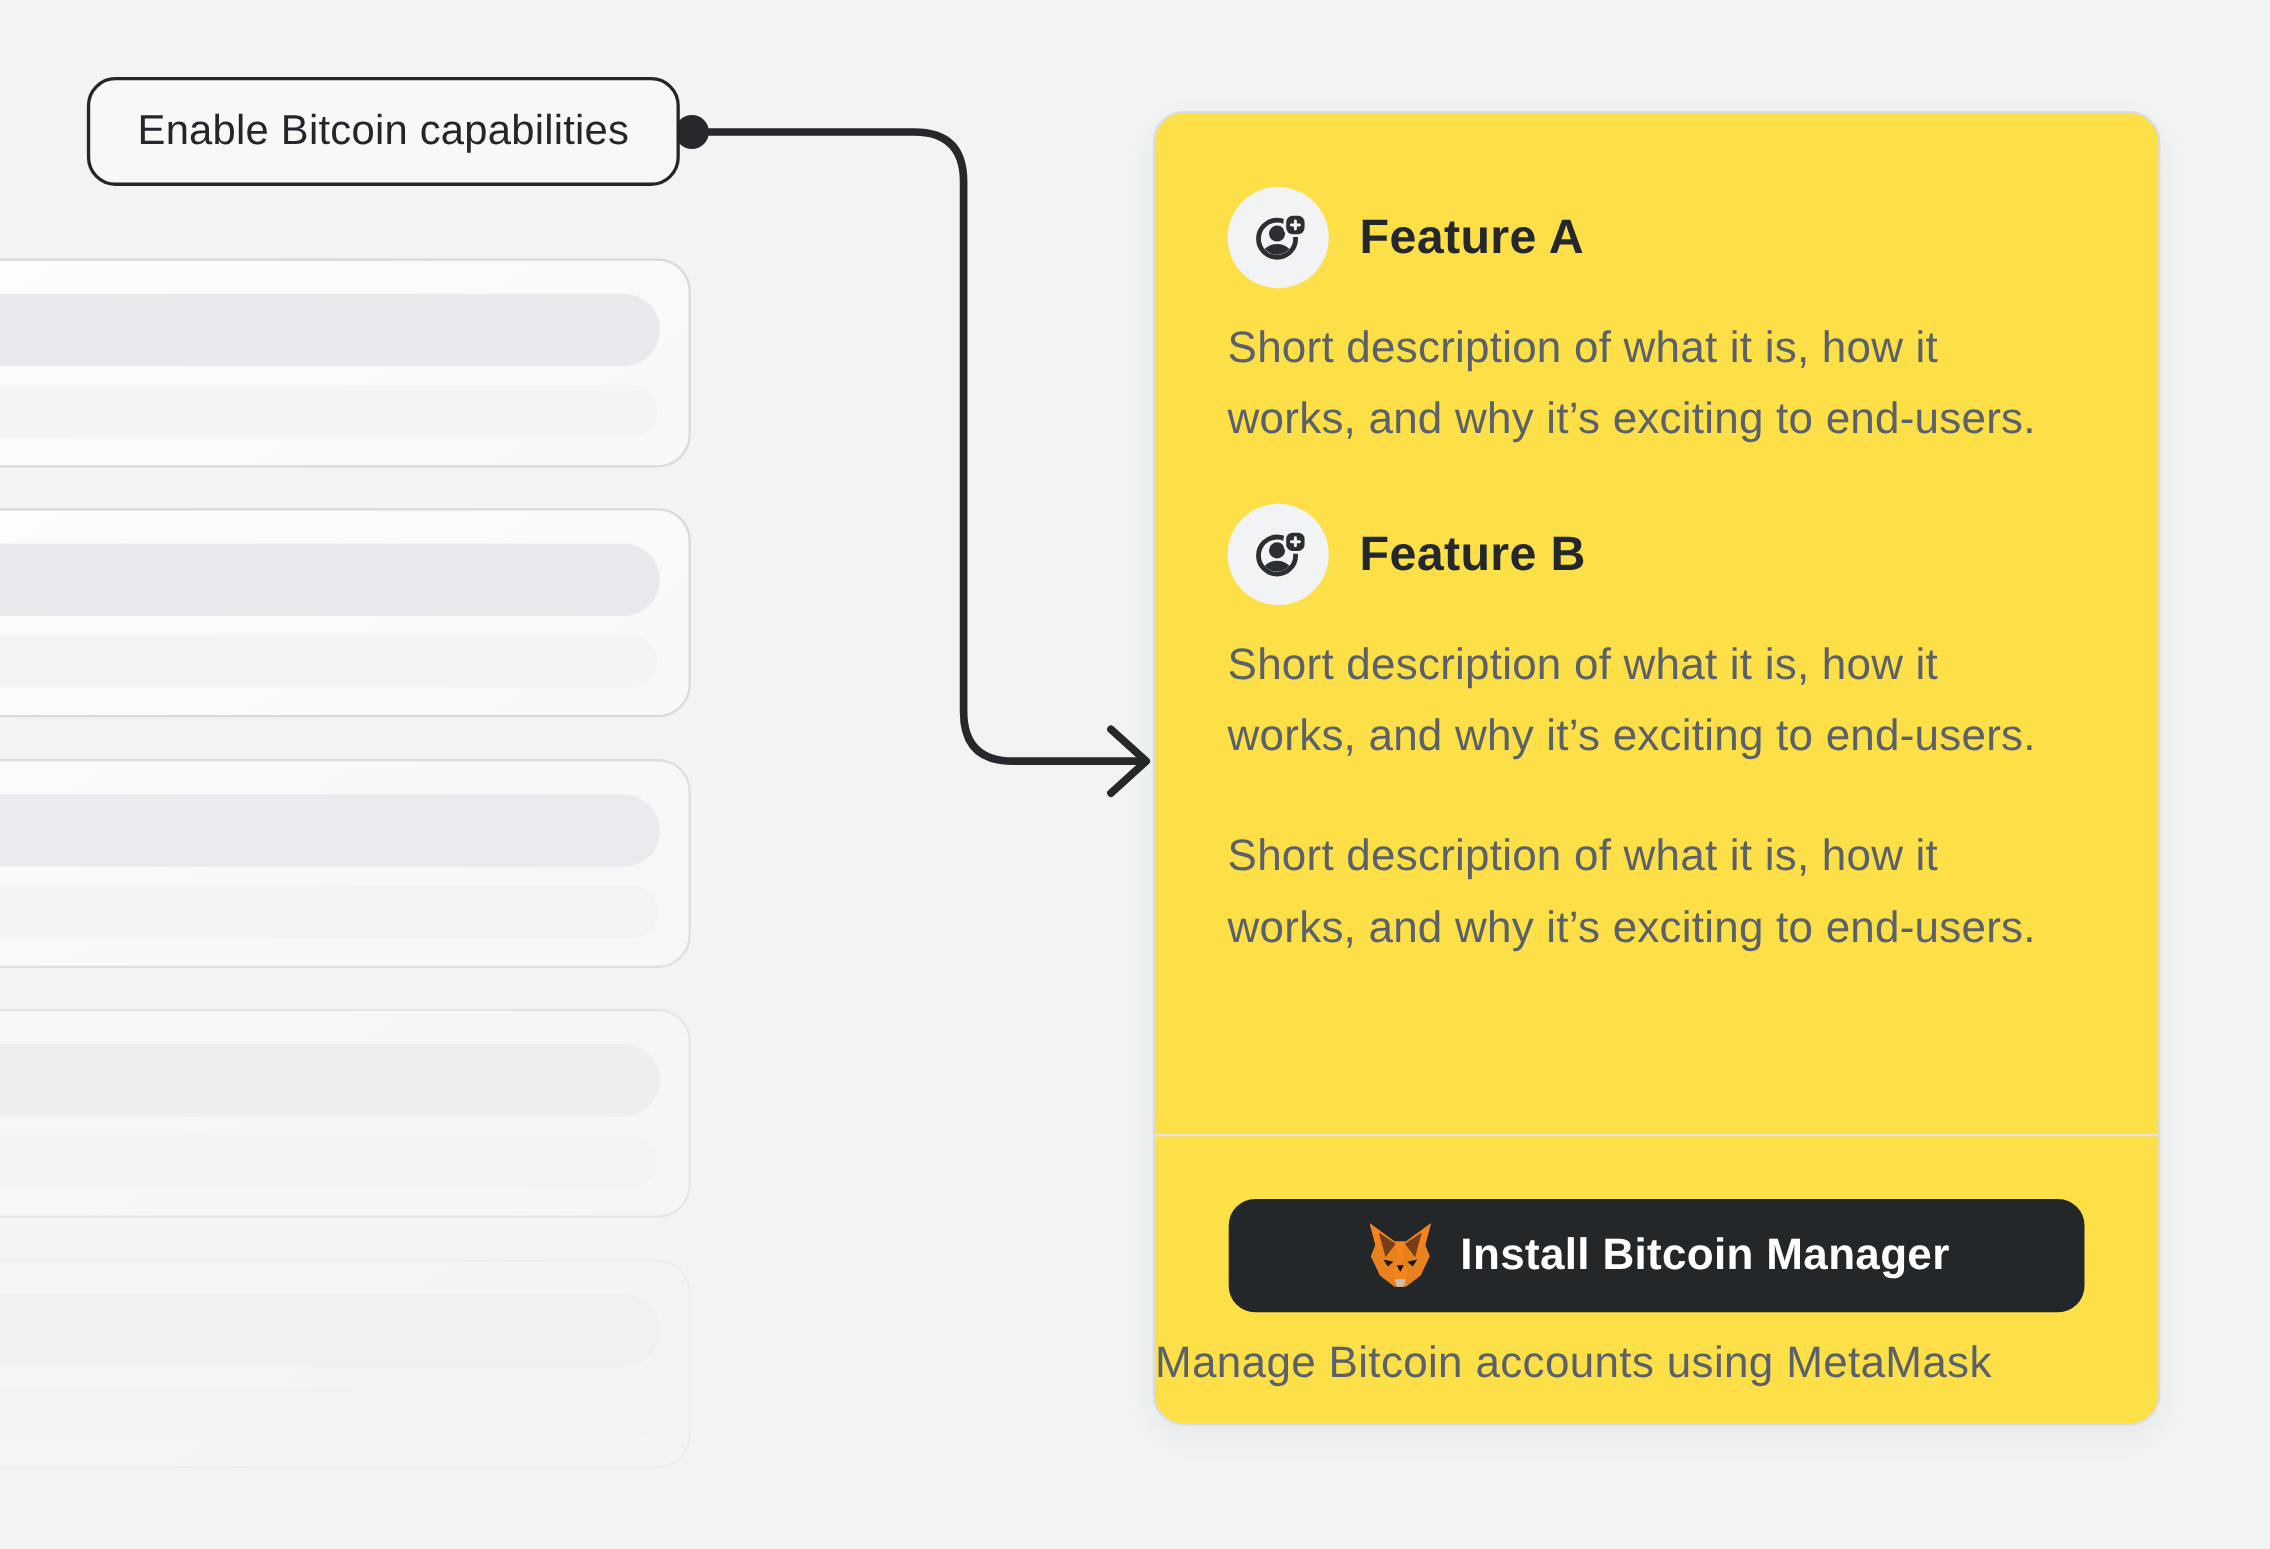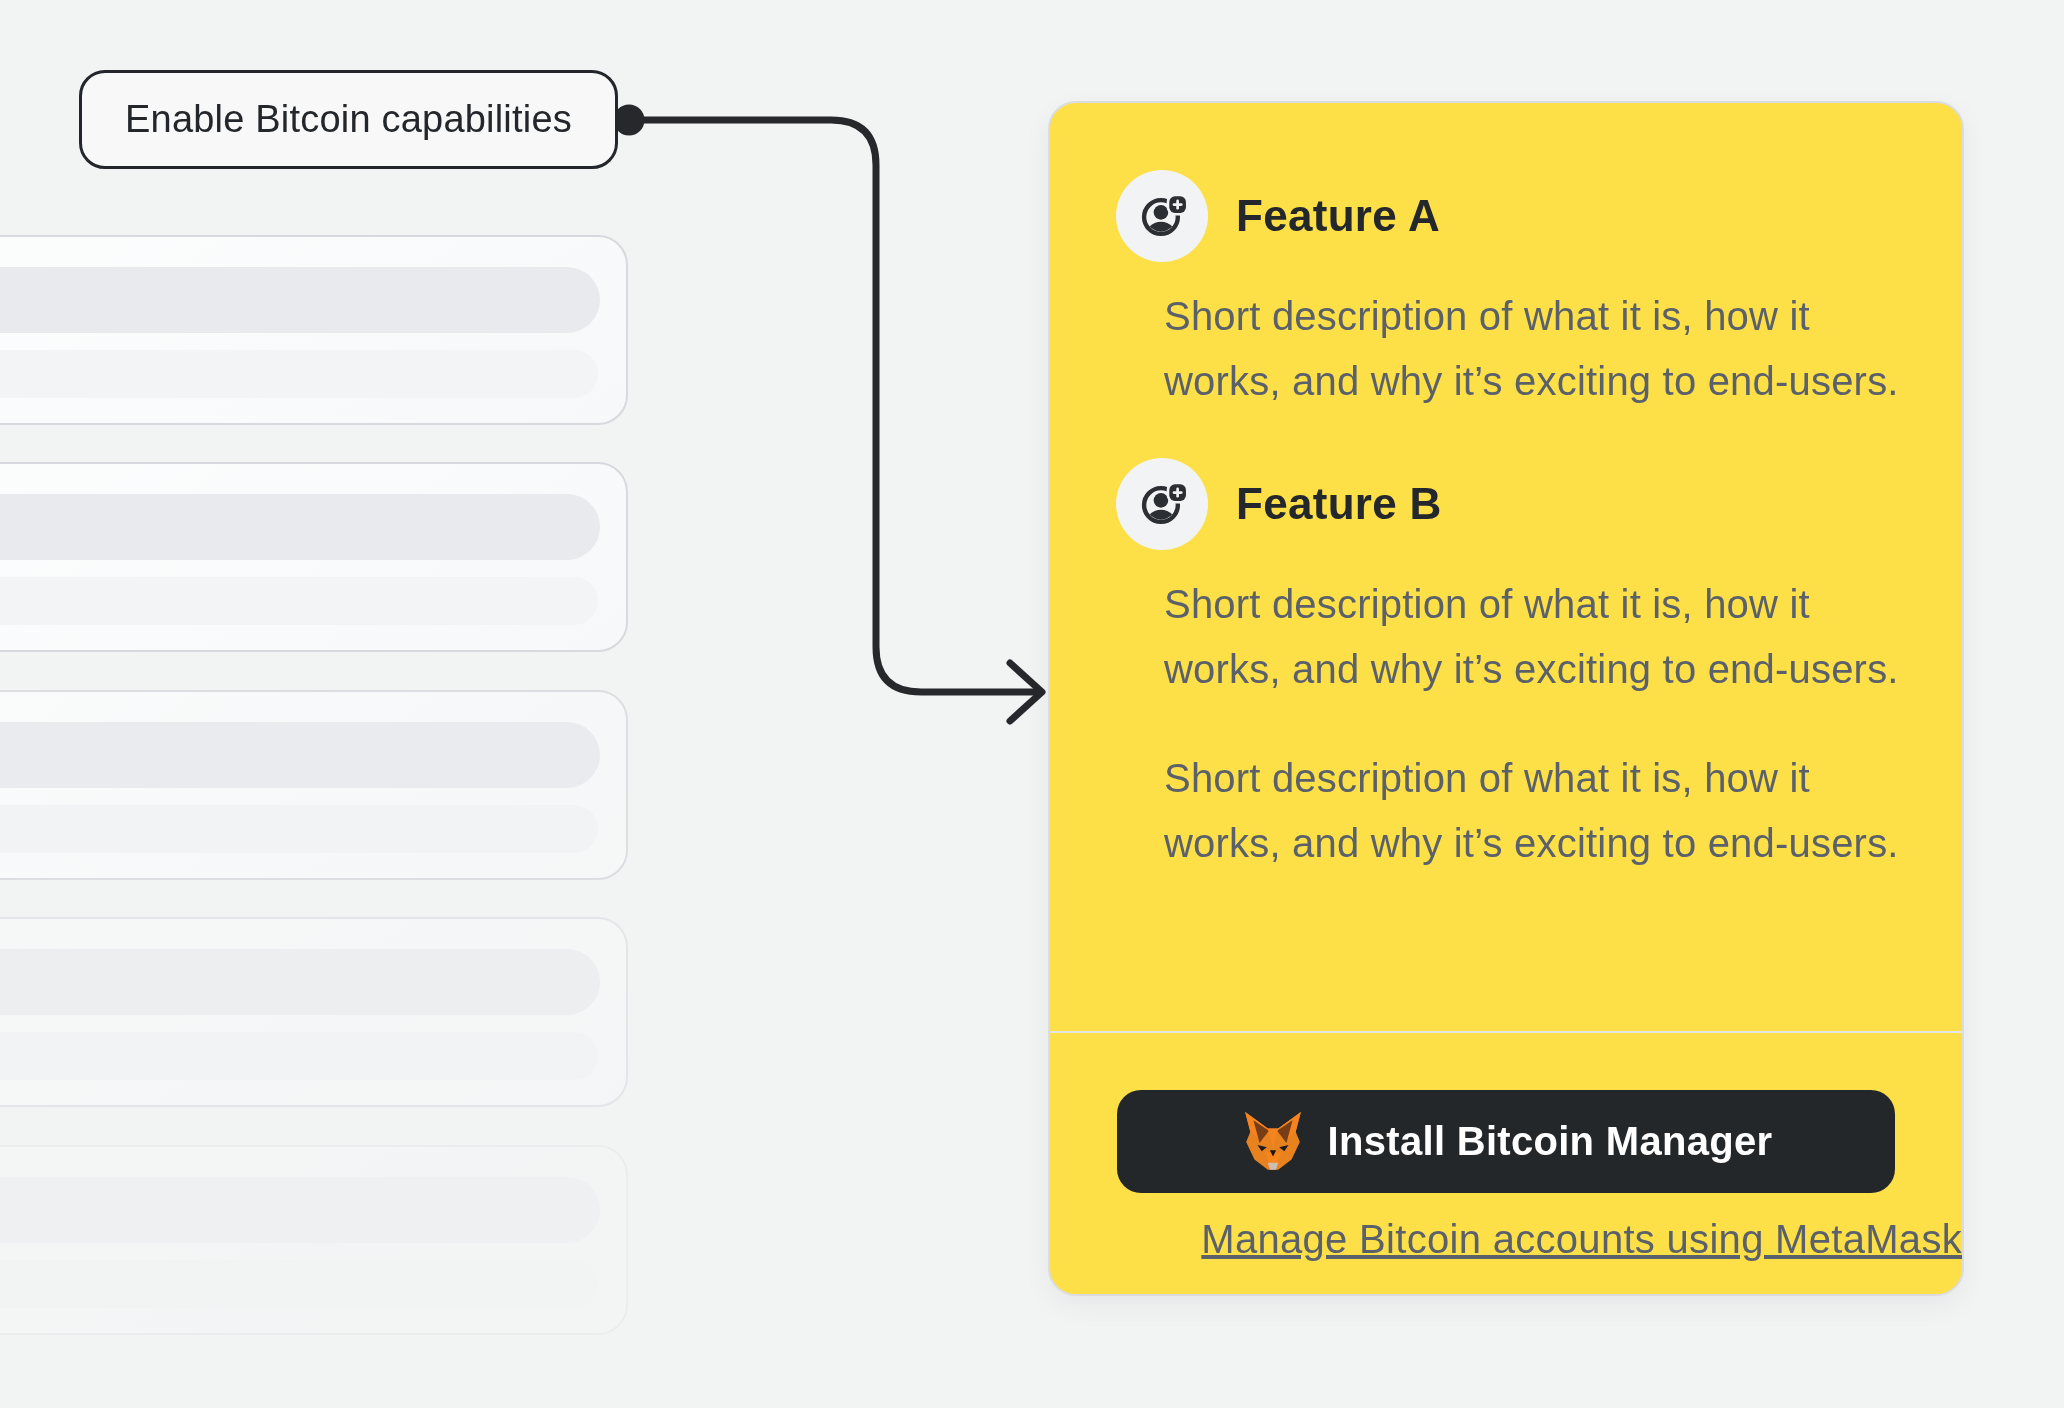--- a/index.html
+++ b/index.html
@@ -100,21 +100,20 @@
     font-weight: 700;
     color: #24272b;
     letter-spacing: 0.3px;
   }
   .feature-desc {
     margin-top: 22px;
     font-size: 40px;
     line-height: 64.5px;
     color: #5b616b;
     letter-spacing: 0.2px;
-    margin-left: 48px;
   }
   .feature-desc .line { white-space: nowrap; }
 
   .panel-footer {
     position: absolute;
     left: 0; right: 0; top: 928px; bottom: 0;
   }
   .footer-divider {
     position: absolute;
     left: 0; right: 0; top: 0;
@@ -140,25 +139,24 @@
     font-family: "Liberation Sans", sans-serif;
     font-size: 40px;
     font-weight: 700;
     color: #ffffff;
     letter-spacing: 0.3px;
     white-space: nowrap;
   }
   .panel-caption {
     position: absolute;
     left: 0; right: 0; top: 186px;
-    text-align: right;
+    text-align: left;
     font-size: 40px;
     color: #5b616b;
     letter-spacing: 0.3px;
-    text-decoration: underline;
   }
 </style>
 </head>
 <body>
 
 <div class="stage">
 
   <div class="skeleton-card sk1">
     <div class="bar1"></div>
     <div class="bar2"></div>

